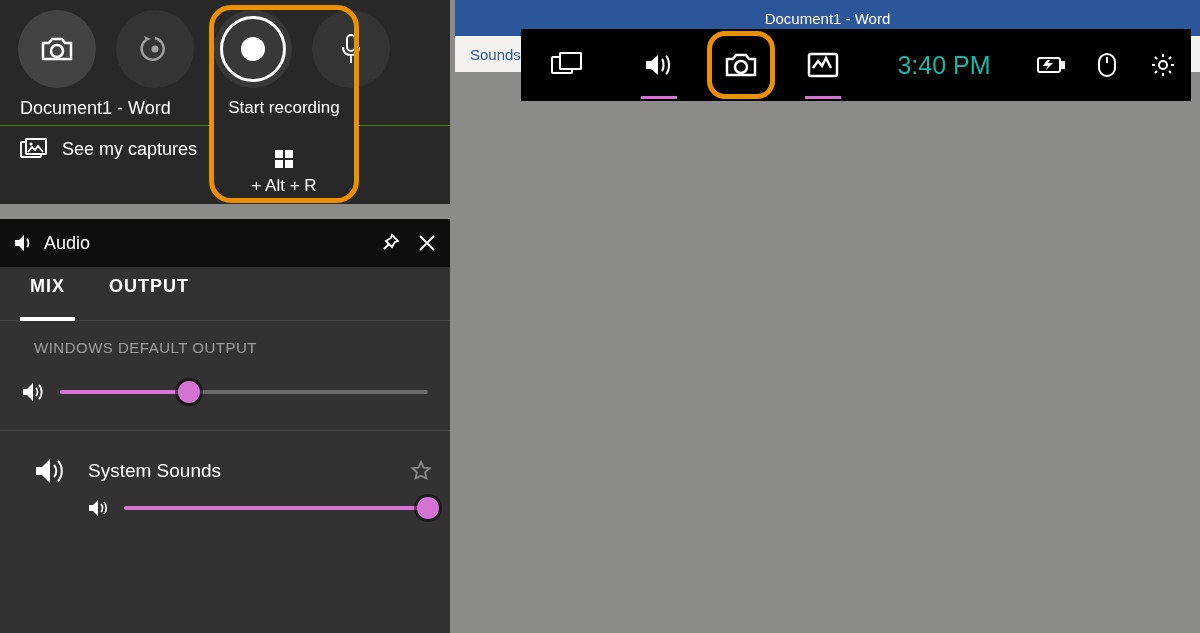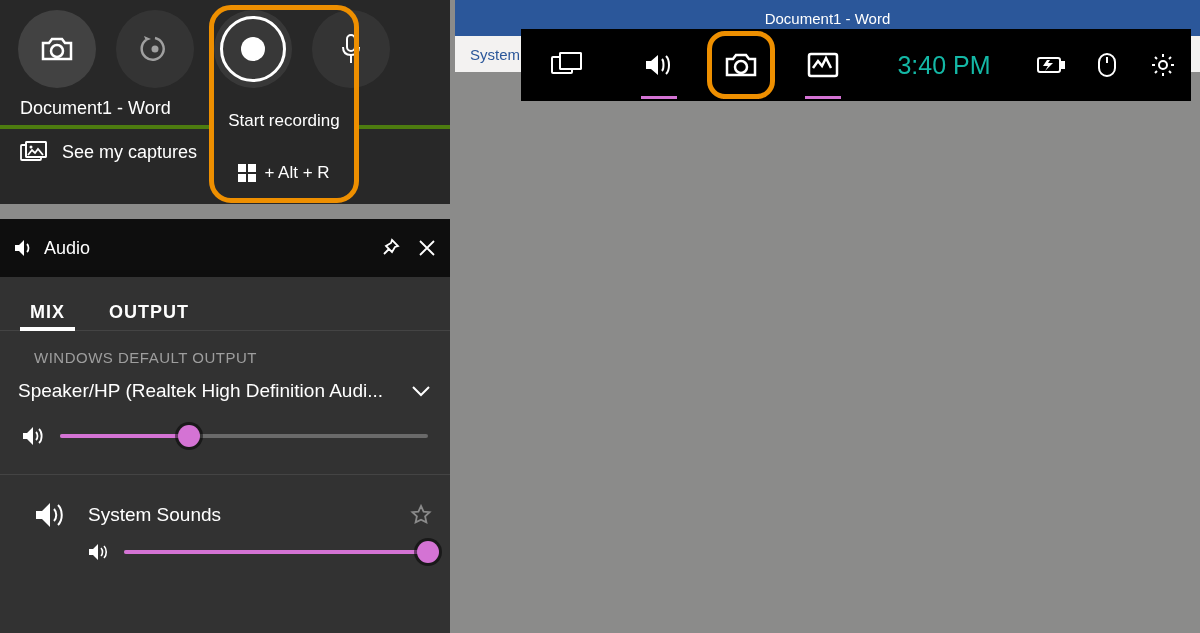--- a/index.html
+++ b/index.html
@@ -38,35 +38,35 @@
 .hl-camera{position:absolute;left:2px;top:2px;width:68px;height:68px;border:5px solid var(--orange);border-radius:18px;}
 
 
 .capture-panel{position:absolute;left:0;top:0;width:450px;height:204px;background:var(--bg-dark);}
 .cap-row{display:flex;align-items:center;padding:10px 18px 6px 18px;gap:20px;}
 .cap-btn{width:78px;height:78px;border-radius:50%;background:rgba(255,255,255,0.12);display:flex;align-items:center;justify-content:center;}
 .cap-btn.record{background:rgba(255,255,255,0.08);position:relative;}
 .rec-ring{width:66px;height:66px;border:3px solid #fff;border-radius:50%;display:flex;align-items:center;justify-content:center;}
 .rec-dot{width:24px;height:24px;background:#fff;border-radius:50%;}
 .cap-title{color:#fff;font-size:18px;padding:4px 20px 6px 20px;}
-.cap-captures{border-top:4px solid #4d7c0f;color:#fff;font-size:18px;padding:12px 20px;display:flex;align-items:center;gap:14px;}
+.cap-captures{border-top:1px solid #4d7c0f;color:#fff;font-size:18px;padding:12px 20px;display:flex;align-items:center;gap:14px;}
 
 
 .tooltip-wrap{position:absolute;left:209px;top:5px;width:150px;height:198px;border:5px solid var(--orange);border-radius:22px;background:transparent;pointer-events:none;}
 .tooltip{position:absolute;left:213px;top:98px;width:142px;height:98px;background:var(--bg-dark);display:flex;flex-direction:column;align-items:center;justify-content:center;gap:32px;}
 .tooltip-line1{color:#fff;font-size:17px;}
-.tooltip-line2{color:#fff;font-size:17px;display:flex;align-items:center;gap:8px;}
+.tooltip-line2{color:#fff;font-size:17px;display:flex;align-items:center;gap:8px;flex-direction:column;}
 
 
 .audio-panel{position:absolute;left:0;top:219px;width:450px;height:414px;background:var(--bg-panel);}
-.audio-header{height:58px;background:#0E0E0E;display:flex;align-items:center;color:#fff;font-size:18px;padding:0 14px;}
+.audio-header{height:48px;background:#0E0E0E;display:flex;align-items:center;color:#fff;font-size:18px;padding:0 14px;}
 .audio-header .title{display:flex;align-items:center;gap:10px;}
 .audio-header .spacer{flex:1;}
 .audio-tabs{height:54px;display:flex;align-items:flex-end;gap:44px;padding:0 30px;border-bottom:1px solid #444;}
-.audio-tab{color:#fff;font-size:18px;font-weight:700;letter-spacing:1px;padding-bottom:7px;position:relative;}
+.audio-tab{color:#fff;font-size:18px;font-weight:700;letter-spacing:1px;padding-bottom:23px;position:relative;}
 .audio-tab.active::after{content:"";position:absolute;left:-10px;right:-10px;bottom:-1px;height:4px;background:#fff;}
 .section-label{color:var(--text-dim);font-size:15px;letter-spacing:0.5px;padding:18px 18px 8px 34px;}
 .device-row{color:#fff;font-size:19px;padding:6px 18px;display:flex;align-items:center;gap:12px;}
 .device-row .chev{margin-left:auto;}
 .vol-row{display:flex;align-items:center;gap:14px;padding:18px 22px 28px 22px;}
 .slider{flex:1;height:4px;background:#6a6a6a;position:relative;border-radius:2px;}
 .slider .fill{position:absolute;left:0;top:0;bottom:0;background:var(--pink);border-radius:2px;}
 .slider .thumb{position:absolute;top:50%;transform:translate(-50%,-50%);width:22px;height:22px;border-radius:50%;background:var(--pink);box-shadow:0 0 0 3px rgba(0,0,0,0.5);}
 .divider{height:1px;background:#444;margin:0 0 8px 0;}
 .sys-row{display:flex;align-items:center;padding:18px 18px 0 34px;gap:20px;}
@@ -78,21 +78,21 @@
 .icon{color:#fff;}
 </style>
 </head>
 <body>
 
 <div class="word-win">
   <div class="word-title">
     <span>Document1  -  Word</span>
   </div>
   <div class="word-ribbon">
-    <span>System</span>
+    <span>Sounds</span>
   </div>
   <div class="gray-fill"></div>
 </div>
 
 <div class="status-bar">
   <div class="status-cell status-icon">
     <svg class="icon" width="32" height="26" viewBox="0 0 32 26" fill="none" stroke="#fff" stroke-width="2">
       <rect x="1" y="5" width="20" height="16" rx="1"></rect>
       <rect x="9" y="1" width="21" height="16" rx="1" fill="#000"></rect>
       <rect x="9" y="1" width="21" height="16" rx="1"></rect>
@@ -218,26 +218,20 @@
     </svg>
   </div>
 
   <div class="audio-tabs">
     <div class="audio-tab active">MIX</div>
     <div class="audio-tab">OUTPUT</div>
   </div>
 
   <div class="section-label">WINDOWS DEFAULT OUTPUT</div>
 
-  <div class="device-row">
-    <span>Speaker/HP (Realtek High Definition Audi...</span>
-    <svg class="chev icon" width="22" height="14" viewBox="0 0 22 14" fill="none" stroke="#fff" stroke-width="2">
-      <path d="M3 3l8 8 8-8"></path>
-    </svg>
-  </div>
 
   <div class="vol-row">
     <svg class="icon" width="24" height="20" viewBox="0 0 24 20" fill="#fff">
       <path d="M1 7h4l6-6v18l-6-6H1z"></path>
       <path d="M14 6c2 2 2 6 0 8" fill="none" stroke="#fff" stroke-width="1.8"></path>
       <path d="M17 3c3.5 3 3.5 11 0 14" fill="none" stroke="#fff" stroke-width="1.8"></path>
     </svg>
     <div class="slider">
       <div class="fill" style="width:35%"></div>
       <div class="thumb" style="left:35%"></div>

